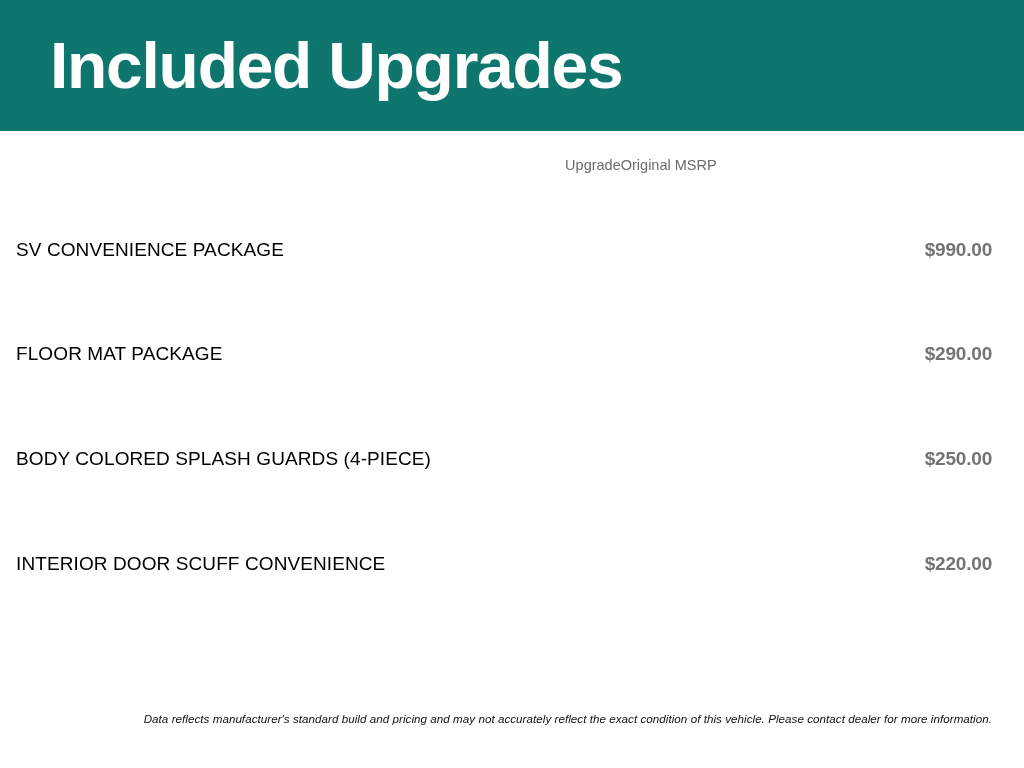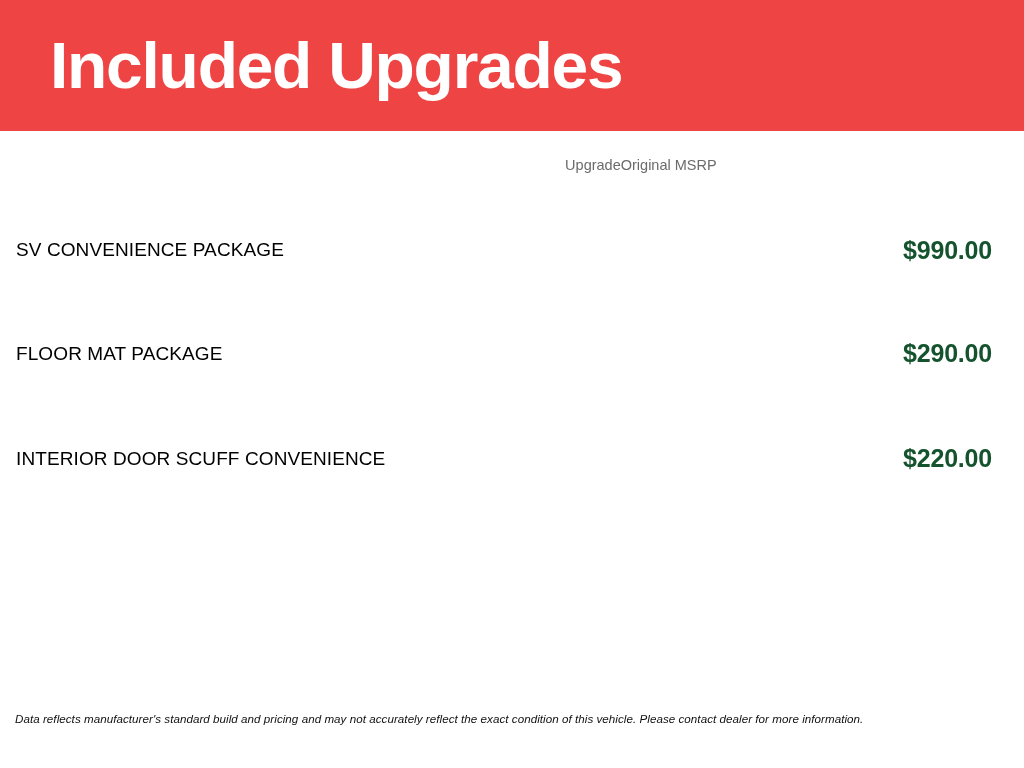--- a/index.html
+++ b/index.html
@@ -19,21 +19,21 @@
   .page {
     width: 1024px;
     height: 768px;
     position: relative;
     display: flex;
     flex-direction: column;
   }
 
   
   .banner {
-    background: #ef4444;
+    background: #0f766e;
     height: 131px;
     flex: 0 0 131px;
     display: flex;
     align-items: center;
     padding: 0 0 0 50px;
     box-sizing: border-box;
   }
   .banner-title {
     color: #ffffff;
     font-family: "Liberation Sans", sans-serif;
@@ -79,42 +79,43 @@
   }
   .upgrade-name {
     font-size: 19px;
     font-weight: 400;
     color: #000000;
     text-align: left;
     padding-left: 1px;
     letter-spacing: 0.1px;
   }
   .upgrade-price {
-    font-size: 25px;
+    font-size: 19px;
     font-weight: 700;
-    color: #14532d;
+    color: #737373;
     text-align: right;
     letter-spacing: -0.2px;
   }
 
   
   .table tbody tr:first-child .row-cell { height: 102px; }
 
   
   .disclaimer {
     position: absolute;
     left: 15px;
     right: 32px;
     bottom: 42px;
     font-size: 11.6px;
     font-style: italic;
     font-weight: 400;
     color: #0f0f0f;
     line-height: 1.25;
     letter-spacing: 0.05px;
+    text-align: right;
   }
 </style>
 </head>
 <body>
 
 <div class="page">
 
   <div class="banner">
     <h1 class="banner-title">Included Upgrades</h1>
   </div>
@@ -135,20 +136,24 @@
       <tbody>
         <tr>
           <td class="row-cell upgrade-name">SV CONVENIENCE PACKAGE</td>
           <td class="row-cell upgrade-price">$990.00</td>
         </tr>
         <tr>
           <td class="row-cell upgrade-name">FLOOR MAT PACKAGE</td>
           <td class="row-cell upgrade-price">$290.00</td>
         </tr>
         <tr>
+          <td class="row-cell upgrade-name">BODY COLORED SPLASH GUARDS (4-PIECE)</td>
+          <td class="row-cell upgrade-price">$250.00</td>
+        </tr>
+        <tr>
           <td class="row-cell upgrade-name">INTERIOR DOOR SCUFF CONVENIENCE</td>
           <td class="row-cell upgrade-price">$220.00</td>
         </tr>
       </tbody>
     </table>
 
     <div class="disclaimer">Data reflects manufacturer's standard build and pricing and may not accurately reflect the exact condition of this vehicle. Please contact dealer for more information.</div>
 
   </div>
 </div>

